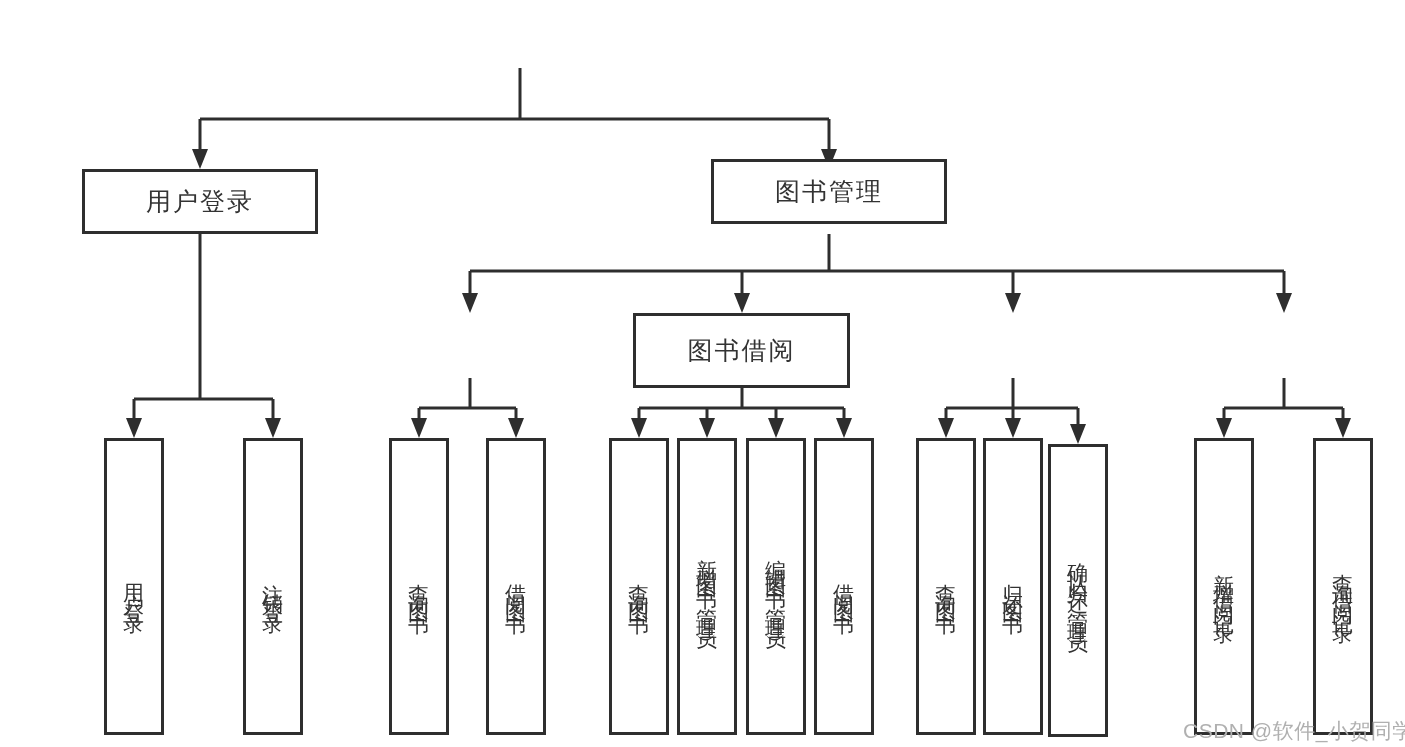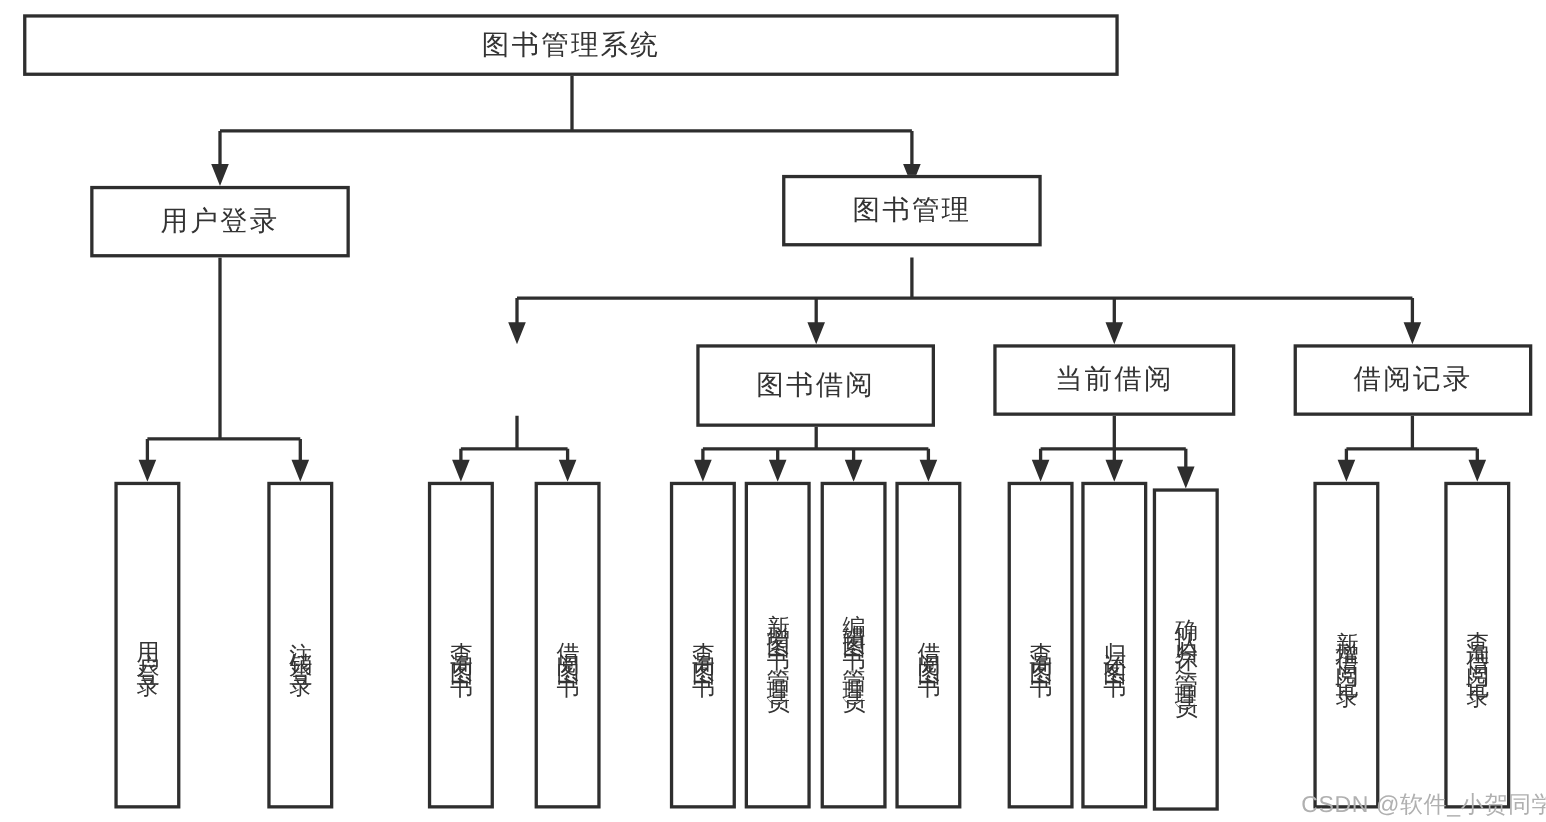--- a/index.html
+++ b/index.html
@@ -74,39 +74,30 @@
     <g>
       <path class="ln" d="M1013 378 V408 M946 408 H1078 M946 408 V420 M1013 408 V420 M1078 408 V426"></path>
       <path class="arr" d="M938 418 H954 L946 438 Z M1005 418 H1021 L1013 438 Z M1070 424 H1086 L1078 444 Z"></path>
     </g>
     <g>
       <path class="ln" d="M1284 378 V408 M1224 408 H1343 M1224 408 V420 M1343 408 V420"></path>
       <path class="arr" d="M1216 418 H1232 L1224 438 Z M1335 418 H1351 L1343 438 Z"></path>
     </g>
   </svg>
 
-  <div class="node" style="left:21px;top:13px;width:996px;height:56px">
-    <span class="lbl">图书管理系统</span>
-  </div>
 
   <div class="node" style="left:82px;top:169px;width:236px;height:65px">
     <span class="lbl">用户登录</span>
   </div>
   <div class="node" style="left:711px;top:159px;width:236px;height:65px">
     <span class="lbl">图书管理</span>
   </div>
 
   <div class="node" style="left:633px;top:313px;width:217px;height:75px">
     <span class="lbl">图书借阅</span>
-  </div>
-  <div class="node" style="left:903px;top:313px;width:220px;height:65px">
-    <span class="lbl">当前借阅</span>
-  </div>
-  <div class="node" style="left:1176px;top:313px;width:217px;height:65px">
-    <span class="lbl">借阅记录</span>
   </div>
 
   <div class="leaf" style="left:104px">
     <span class="vlbl">用户登录</span>
   </div>
   <div class="leaf" style="left:243px">
     <span class="vlbl">注销登录</span>
   </div>
 
   <div class="leaf" style="left:389px">

